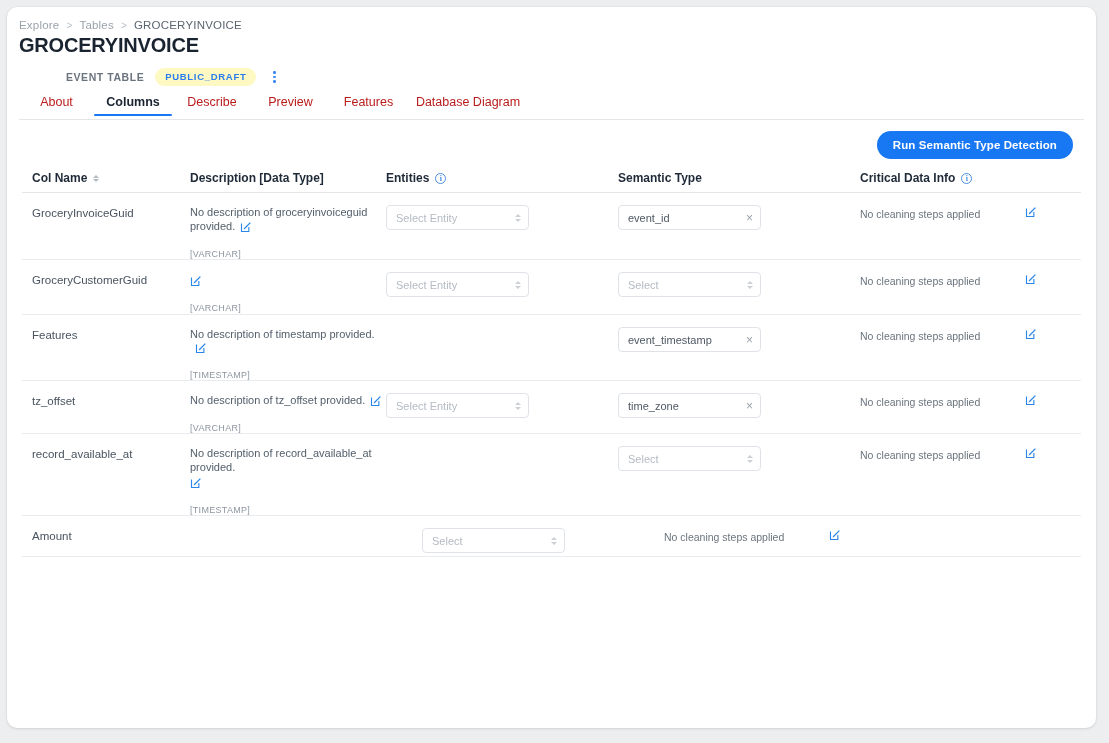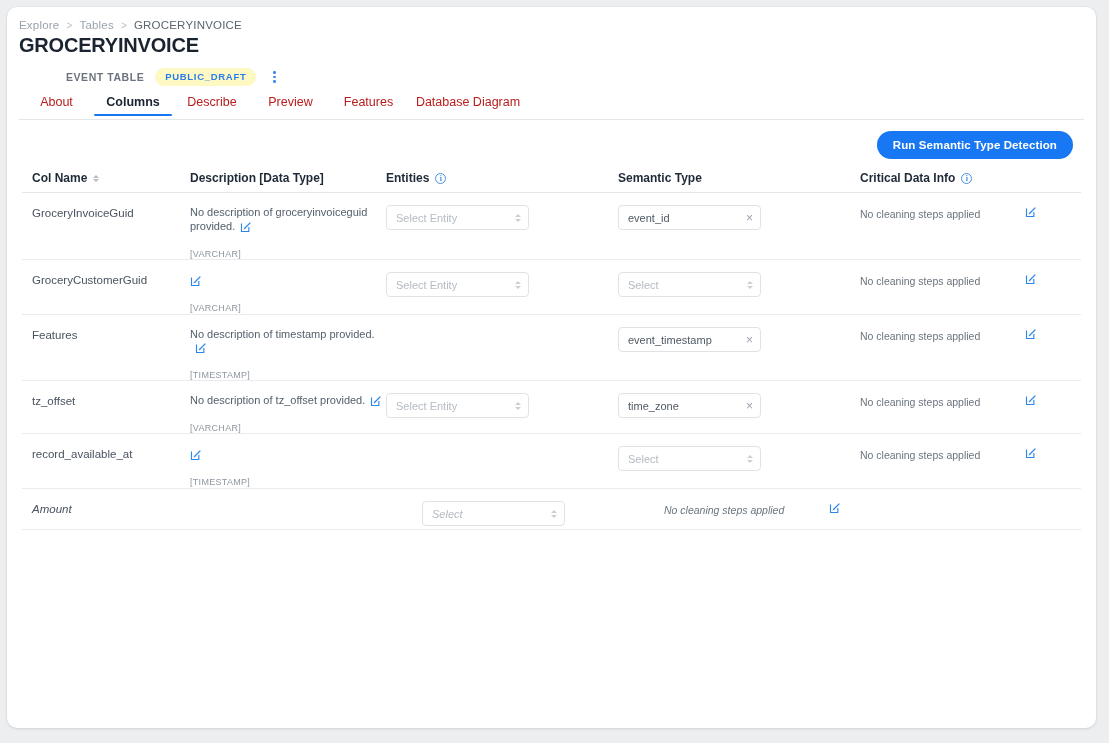--- a/index.html
+++ b/index.html
@@ -328,21 +328,21 @@
           <div class="td c-crit crit-text"><span>No cleaning steps applied</span></div>
           <div class="td c-edit edit-cell">
             <span style="cursor: pointer;"><svg width="12" height="12" viewBox="0 0 16 16" fill="none">
                 <path d="M13.2 1.6 L14.4 2.8 L6.6 10.6 L4.8 11.2 L5.4 9.4 Z" fill="#2a86e8"></path>
                 <path d="M2 4.2 V14 H11.8 V8.6" stroke="#2a86e8" stroke-width="1.5" fill="none" stroke-linecap="square"></path>
               </svg></span>
           </div>
         </div>
         <div class="trow" style="min-height: 55px;">
           <div class="td c-col"><span>record_available_at</span></div>
-          <div class="td c-desc"><span class="pencil block"><svg width="12" height="12" viewBox="0 0 16 16" fill="none">
+          <div class="td c-desc"><span class="desc-text">No description of record_available_at provided.</span><span class="pencil block"><svg width="12" height="12" viewBox="0 0 16 16" fill="none">
                 <path d="M13.2 1.6 L14.4 2.8 L6.6 10.6 L4.8 11.2 L5.4 9.4 Z" fill="#2a86e8"></path>
                 <path d="M2 4.2 V14 H11.8 V8.6" stroke="#2a86e8" stroke-width="1.5" fill="none" stroke-linecap="square"></path>
               </svg></span><span class="dtype">[TIMESTAMP]</span></div>
           <div class="td c-ent"><span></span></div>
           <div class="td c-sem">
             <div class="sel">
               <span class="val placeholder">Select</span>
               <span class="chev">
                 <span class="up"></span>
                 <span class="dn"></span>
@@ -350,21 +350,21 @@
             </div>
           </div>
           <div class="td c-crit crit-text"><span>No cleaning steps applied</span></div>
           <div class="td c-edit edit-cell">
             <span style="cursor: pointer;"><svg width="12" height="12" viewBox="0 0 16 16" fill="none">
                 <path d="M13.2 1.6 L14.4 2.8 L6.6 10.6 L4.8 11.2 L5.4 9.4 Z" fill="#2a86e8"></path>
                 <path d="M2 4.2 V14 H11.8 V8.6" stroke="#2a86e8" stroke-width="1.5" fill="none" stroke-linecap="square"></path>
               </svg></span>
           </div>
         </div>
-        <div class="trow" style="min-height: 41px; font-style: italic;">
+        <div class="trow" style="min-height: 41px;">
           <div class="td c-col"><span>Amount</span></div>
           <div class="td c-ent"><span></span></div>
           <div class="td c-sem">
             <div class="sel">
               <span class="val placeholder">Select</span>
               <span class="chev">
                 <span class="up"></span>
                 <span class="dn"></span>
               </span>
             </div>

